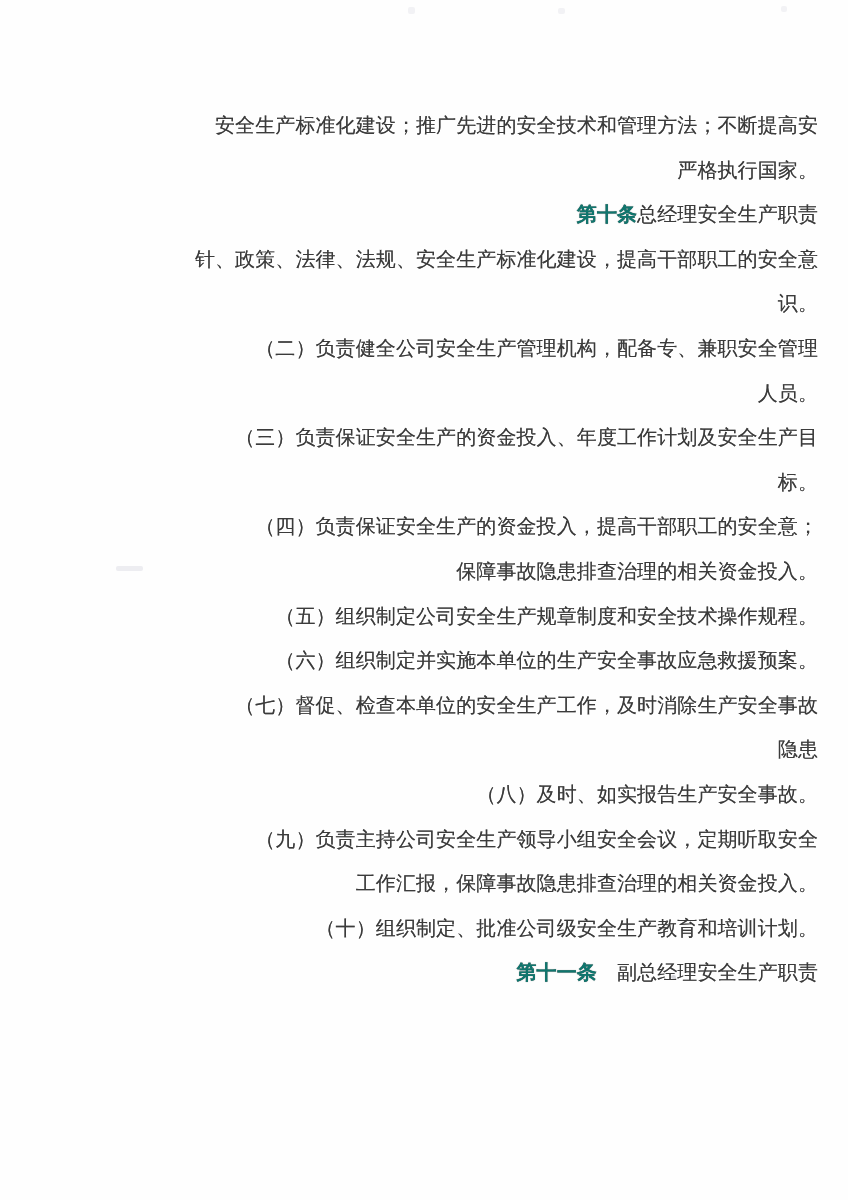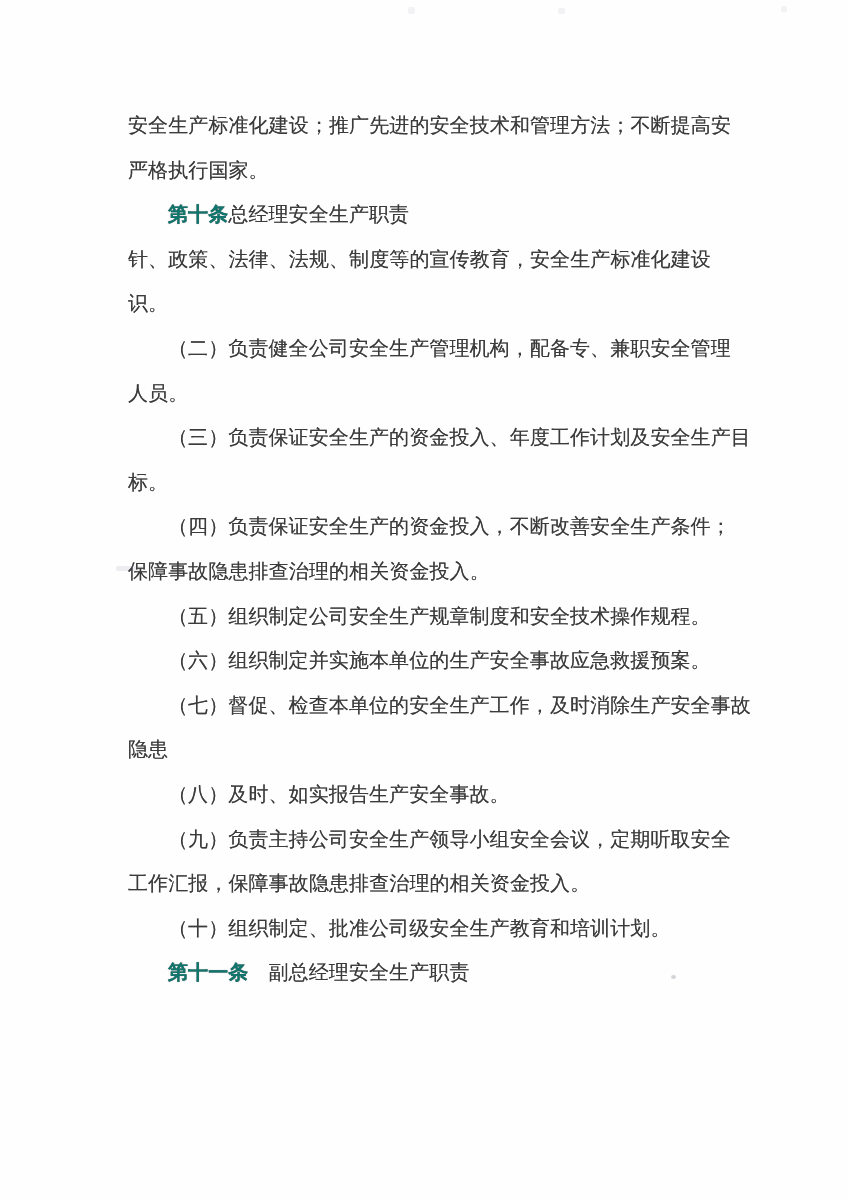--- a/index.html
+++ b/index.html
@@ -4,20 +4,21 @@
 <style>
   html, body { margin: 0; padding: 0; background: #e8e8e8; }
   .page {
     position: relative;
     width: 848px;
     height: 1200px;
     margin: 0 auto;
     background: #fefefe;
     overflow: hidden;
     font-family: "Liberation Serif", "DejaVu Serif", serif;
+    text-align: right;
   }
   .doc {
     position: absolute;
     left: 128px;
     top: 0;
     width: 690px;
     padding-top: 103px;
     font-size: 20px;
     line-height: 44.6px;
     letter-spacing: 0.1px;
@@ -54,27 +55,27 @@
   <span class="smudge s1"></span>
   <span class="smudge s2"></span>
   <span class="smudge s3"></span>
   <span class="smudge dash"></span>
   <span class="smudge dot"></span>
 
   <div class="doc">
     <div class="line">安全生产标准化建设；推广先进的安全技术和管理方法；不断提高安</div>
     <div class="line">严格执行国家。</div>
     <div class="line indent"><b class="hb">第十条</b><span>总经理安全生产职责</span></div>
-    <div class="line">针、政策、法律、法规、制度等的宣传教育，安全生产标准化建设</div>
+    <div class="line">针、政策、法律、法规、安全生产标准化建设，提高干部职工的安全意</div>
     <div class="line">识。</div>
     <div class="line indent">（二）负责健全公司安全生产管理机构，配备专、兼职安全管理</div>
     <div class="line">人员。</div>
     <div class="line indent">（三）负责保证安全生产的资金投入、年度工作计划及安全生产目</div>
     <div class="line">标。</div>
-    <div class="line indent">（四）负责保证安全生产的资金投入，不断改善安全生产条件；</div>
+    <div class="line indent">（四）负责保证安全生产的资金投入，提高干部职工的安全意；</div>
     <div class="line">保障事故隐患排查治理的相关资金投入。</div>
     <div class="line indent">（五）组织制定公司安全生产规章制度和安全技术操作规程。</div>
     <div class="line indent">（六）组织制定并实施本单位的生产安全事故应急救援预案。</div>
     <div class="line indent">（七）督促、检查本单位的安全生产工作，及时消除生产安全事故</div>
     <div class="line">隐患</div>
     <div class="line indent">（八）及时、如实报告生产安全事故。</div>
     <div class="line indent">（九）负责主持公司安全生产领导小组安全会议，定期听取安全</div>
     <div class="line">工作汇报，保障事故隐患排查治理的相关资金投入。</div>
     <div class="line indent">（十）组织制定、批准公司级安全生产教育和培训计划。</div>
     <div class="line indent"><b class="hb">第十一条</b><span>　副总经理安全生产职责</span></div>

